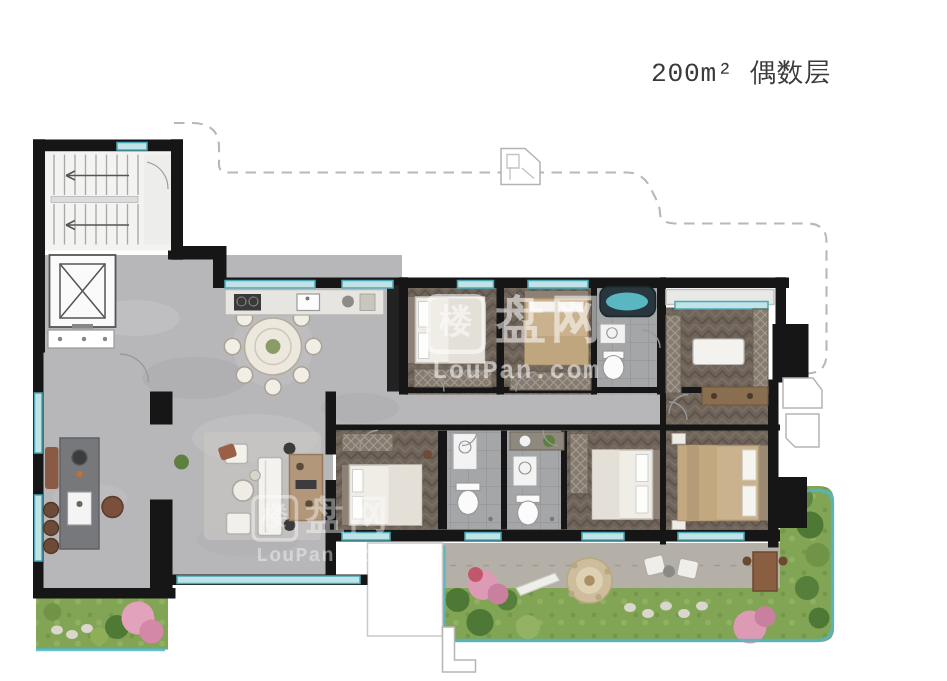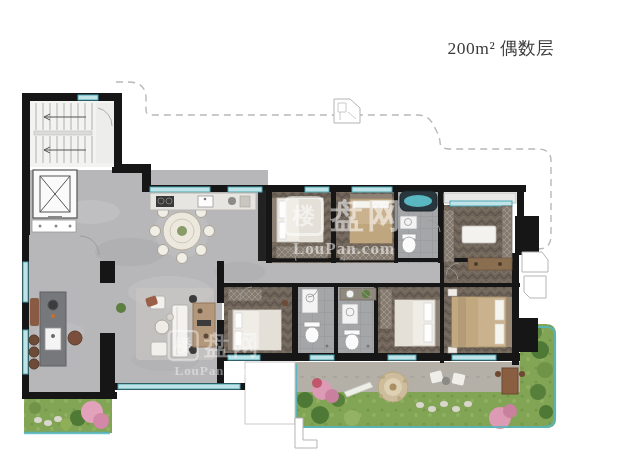--- a/index.html
+++ b/index.html
@@ -1,17 +1,17 @@
 <!DOCTYPE html>
 <html><head>
 <meta charset="utf-8">
 <style>
   html,body{margin:0;padding:0;background:#ffffff;}
   .stage{position:relative;width:564px;height:454px;background:#ffffff;overflow:hidden;
-         font-family:Liberation Serif, serif;}
+         font-family:Liberation Mono, monospace;}
   .plan-title{position:absolute;top:36px;right:10px;font-size:17.5px;letter-spacing:.5px;
               color:#3a3a3a;font-weight:500;}
   svg{position:absolute;left:0;top:0;}
   .wm{position:absolute;color:rgba(255,255,255,.55);text-align:center;pointer-events:none;line-height:1;}
   .wm-row{display:flex;align-items:center;justify-content:center;gap:6px;}
   .wm-logo{display:inline-flex;align-items:center;justify-content:center;width:34px;height:34px;
            border:3px solid rgba(255,255,255,.55);border-radius:7px;font-size:22px;font-weight:bold;}
   .wm-cn{font-size:34px;font-weight:bold;letter-spacing:3px;}
   .wm-en{margin-top:4px;font-size:17px;letter-spacing:1px;font-weight:bold;}
   .wm-center{left:254px;top:196px;width:180px;}

